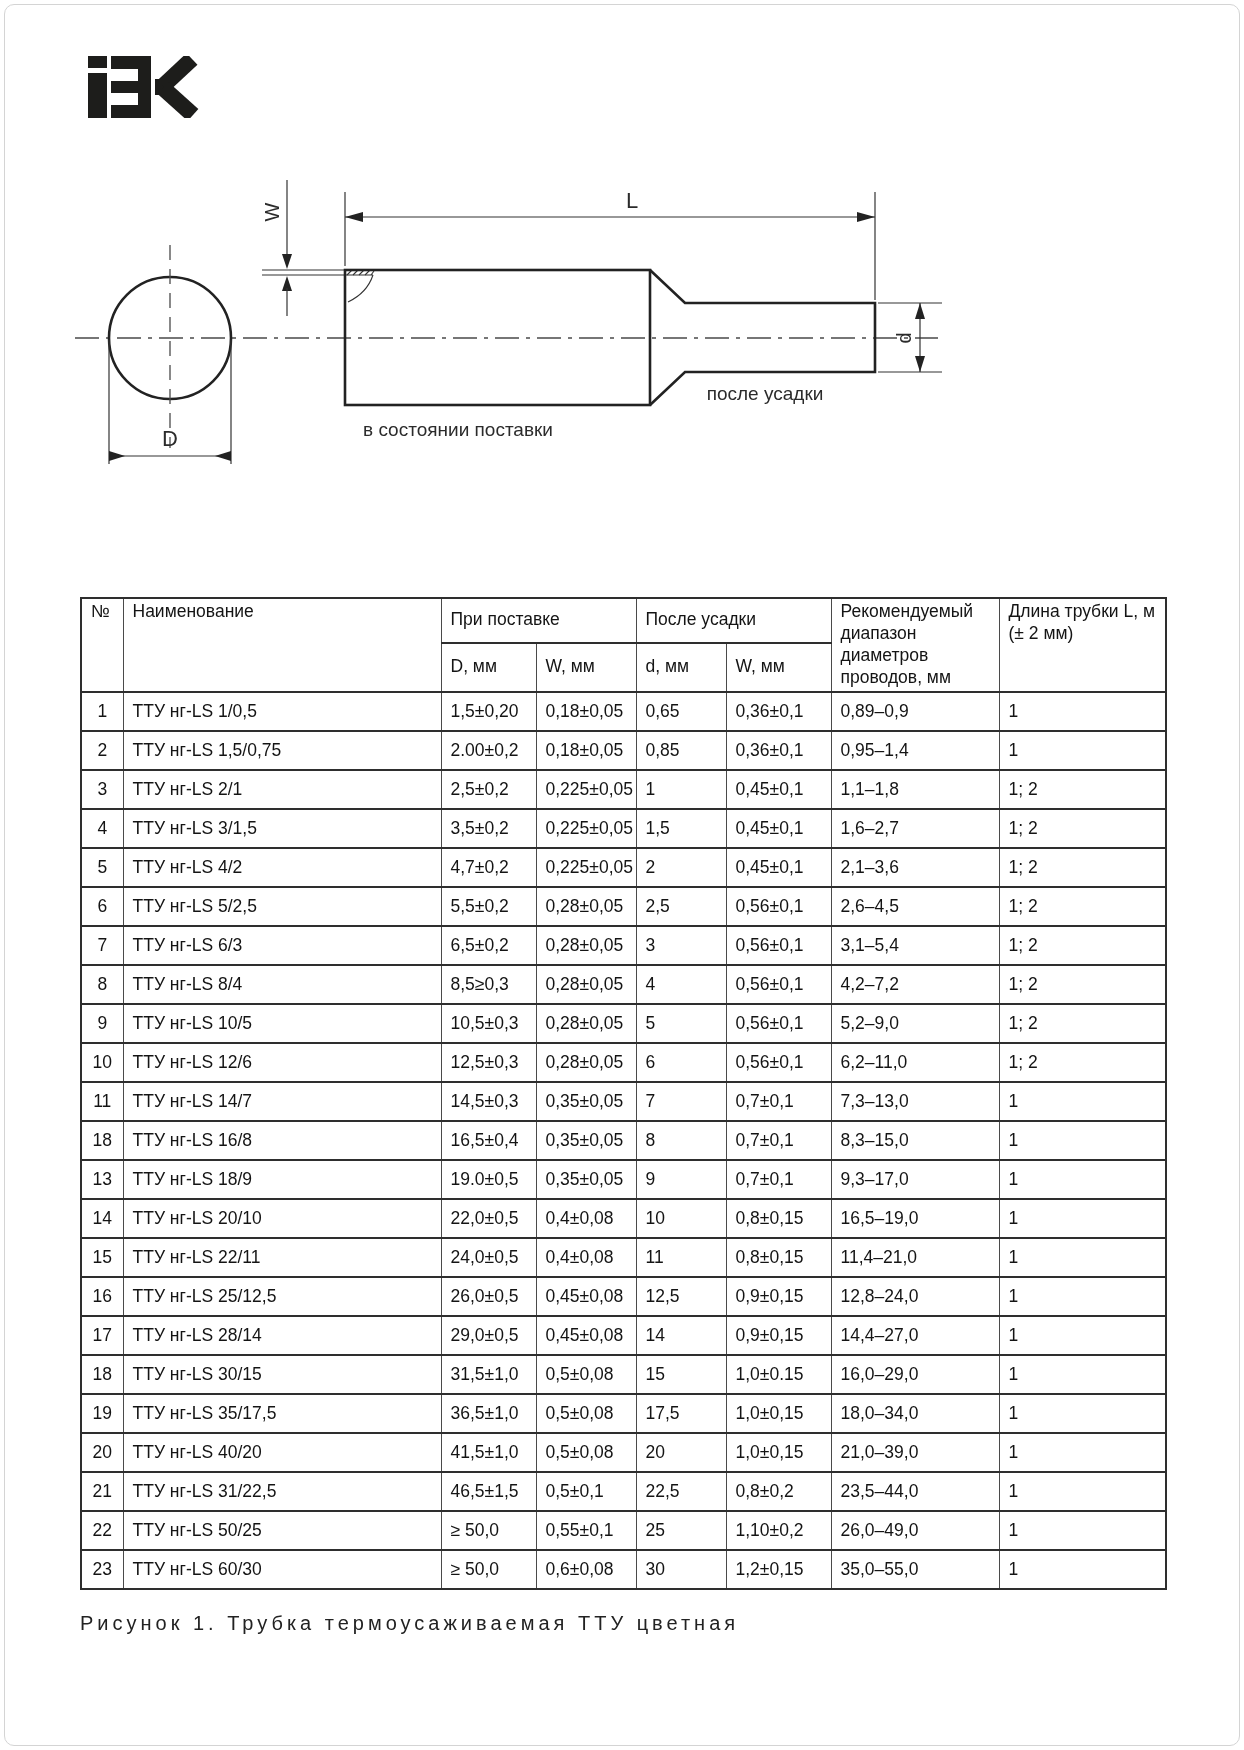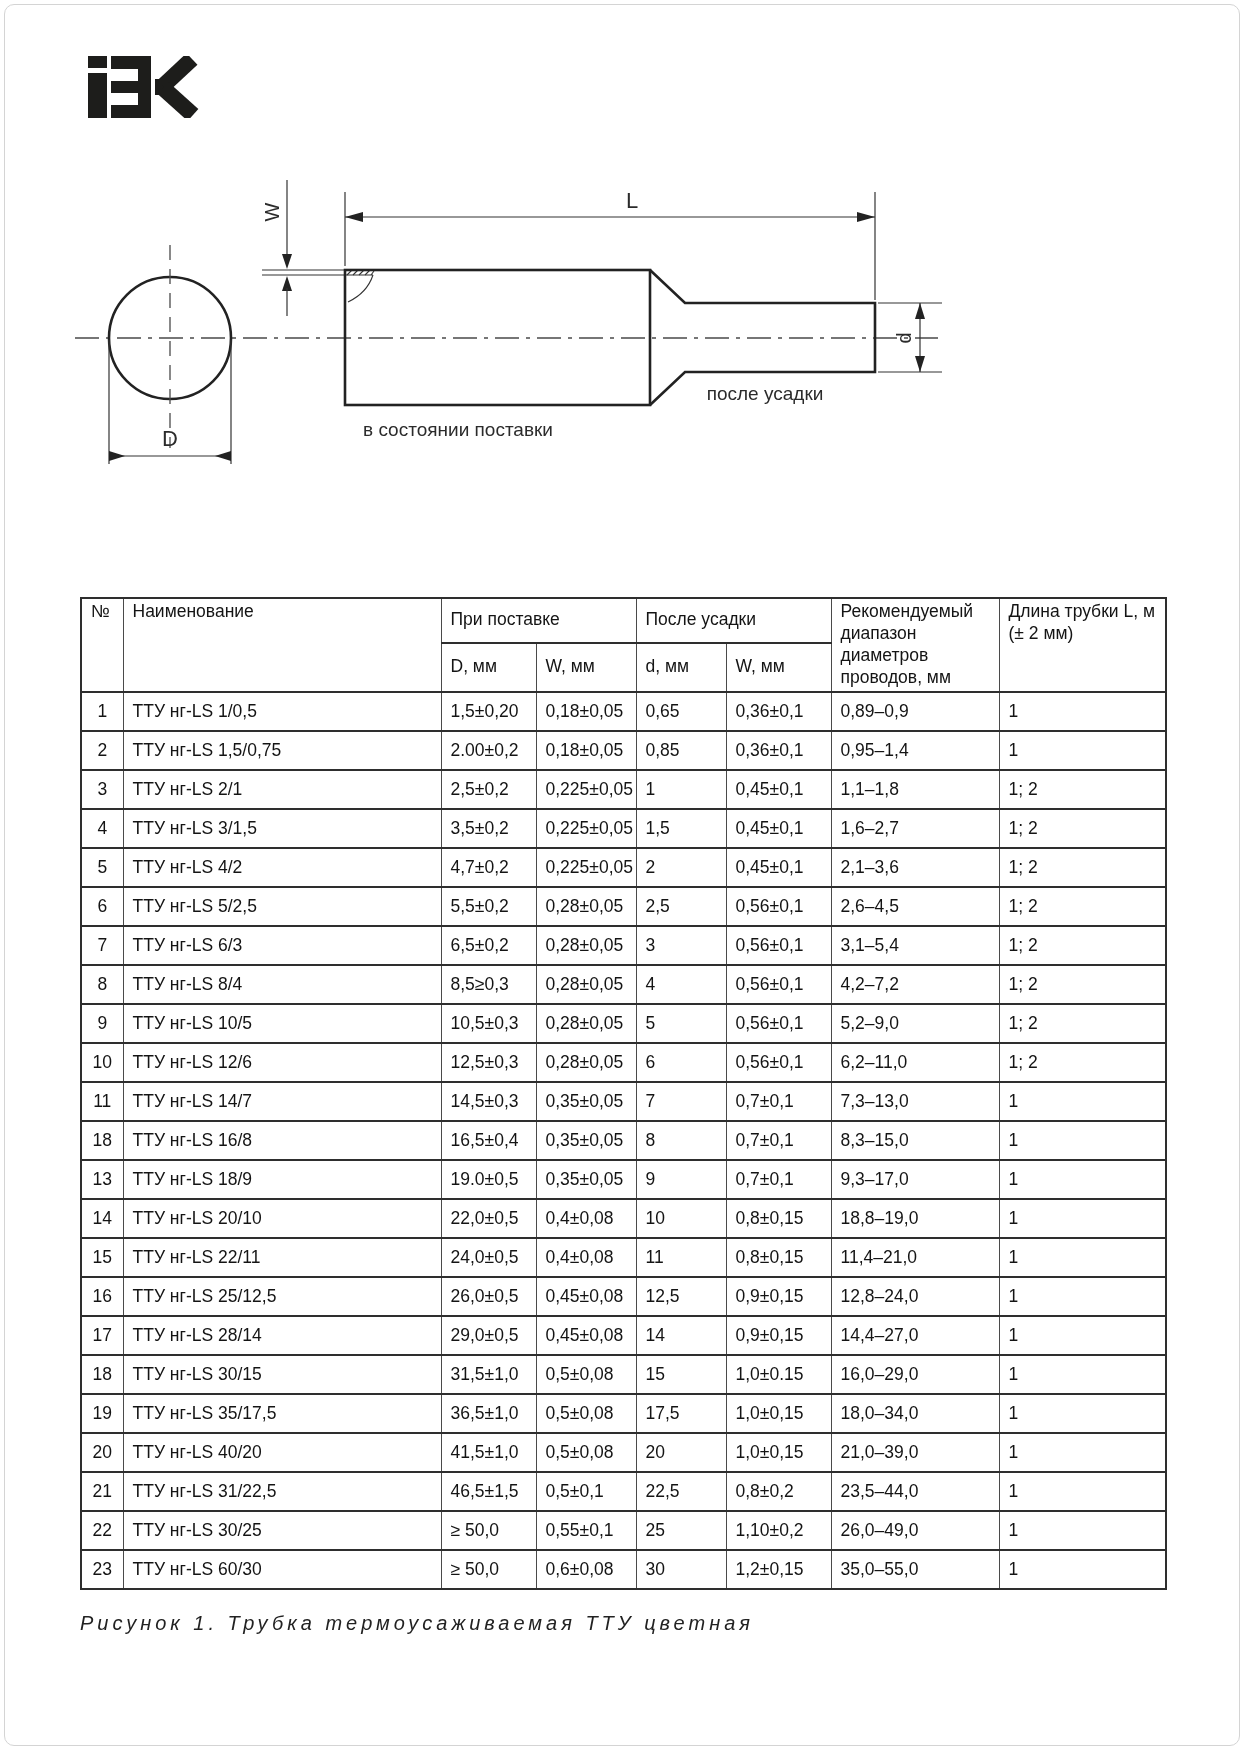--- a/index.html
+++ b/index.html
@@ -38,21 +38,21 @@
   tbody.spec-body tr{height:39px;}
   th.rowspan-cell{vertical-align:top;padding-top:8px;}
   th.group-cell{vertical-align:middle;}
   th.sub-cell{vertical-align:middle;}
   th.num-h{text-align:center;padding-left:2px;padding-right:2px;}
   tbody.spec-body td{vertical-align:middle;}
   tbody.spec-body td.c0{text-align:center;padding-left:2px;padding-right:2px;}
 
   .caption{
     position:absolute;left:80px;top:1612px;
-    font-size:20px;letter-spacing:4px;color:#222;white-space:nowrap;font-style:italic;
+    font-size:20px;letter-spacing:4px;color:#222;white-space:nowrap;
   }
 </style>
 </head>
 <body>
 
 <div class="page-edge"></div>
 
 <div class="logo">
   <svg viewBox="0 0 112 62">
     <g fill="#1d1d1b">
@@ -294,21 +294,21 @@
         <td class="c6">9,3–17,0</td>
         <td class="c7">1</td>
       </tr>
       <tr>
         <td class="c0">14</td>
         <td class="c1">ТТУ нг-LS 20/10</td>
         <td class="c2">22,0±0,5</td>
         <td class="c3">0,4±0,08</td>
         <td class="c4">10</td>
         <td class="c5">0,8±0,15</td>
-        <td class="c6">18,8–19,0</td>
+        <td class="c6">16,5–19,0</td>
         <td class="c7">1</td>
       </tr>
       <tr>
         <td class="c0">15</td>
         <td class="c1">ТТУ нг-LS 22/11</td>
         <td class="c2">24,0±0,5</td>
         <td class="c3">0,4±0,08</td>
         <td class="c4">11</td>
         <td class="c5">0,8±0,15</td>
         <td class="c6">11,4–21,0</td>
@@ -369,21 +369,21 @@
         <td class="c1">ТТУ нг-LS 31/22,5</td>
         <td class="c2">46,5±1,5</td>
         <td class="c3">0,5±0,1</td>
         <td class="c4">22,5</td>
         <td class="c5">0,8±0,2</td>
         <td class="c6">23,5–44,0</td>
         <td class="c7">1</td>
       </tr>
       <tr>
         <td class="c0">22</td>
-        <td class="c1">ТТУ нг-LS 30/25</td>
+        <td class="c1">ТТУ нг-LS 50/25</td>
         <td class="c2">≥ 50,0</td>
         <td class="c3">0,55±0,1</td>
         <td class="c4">25</td>
         <td class="c5">1,10±0,2</td>
         <td class="c6">26,0–49,0</td>
         <td class="c7">1</td>
       </tr>
       <tr>
         <td class="c0">23</td>
         <td class="c1">ТТУ нг-LS 60/30</td>

